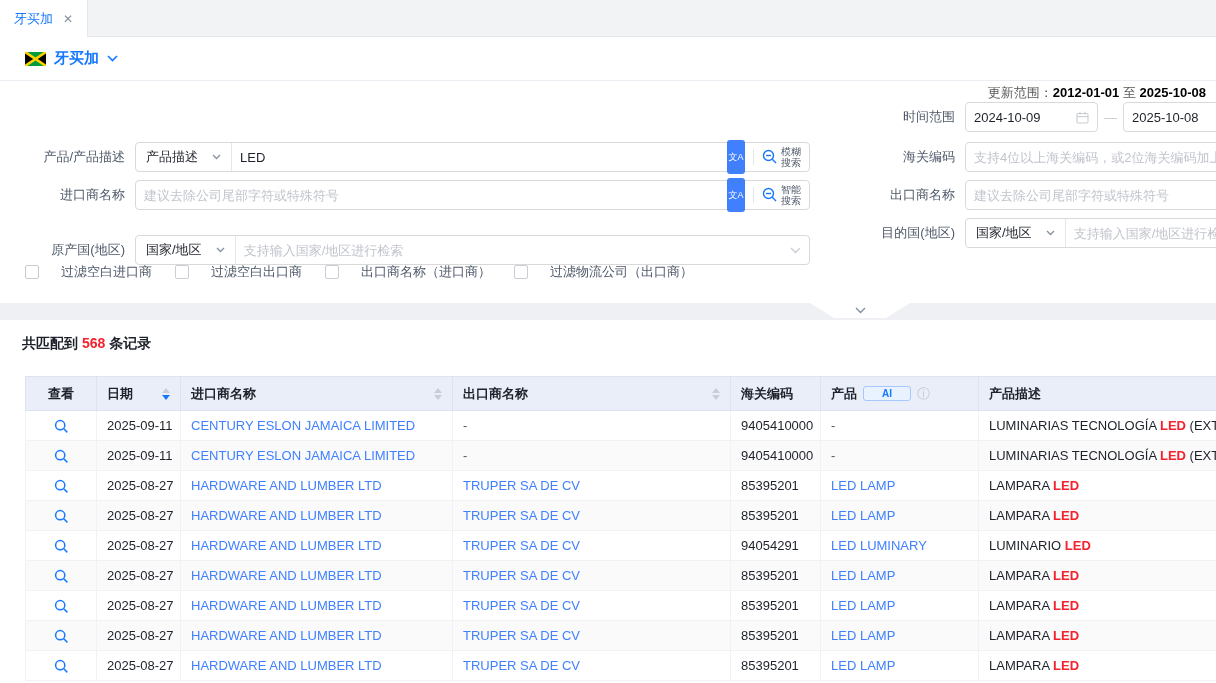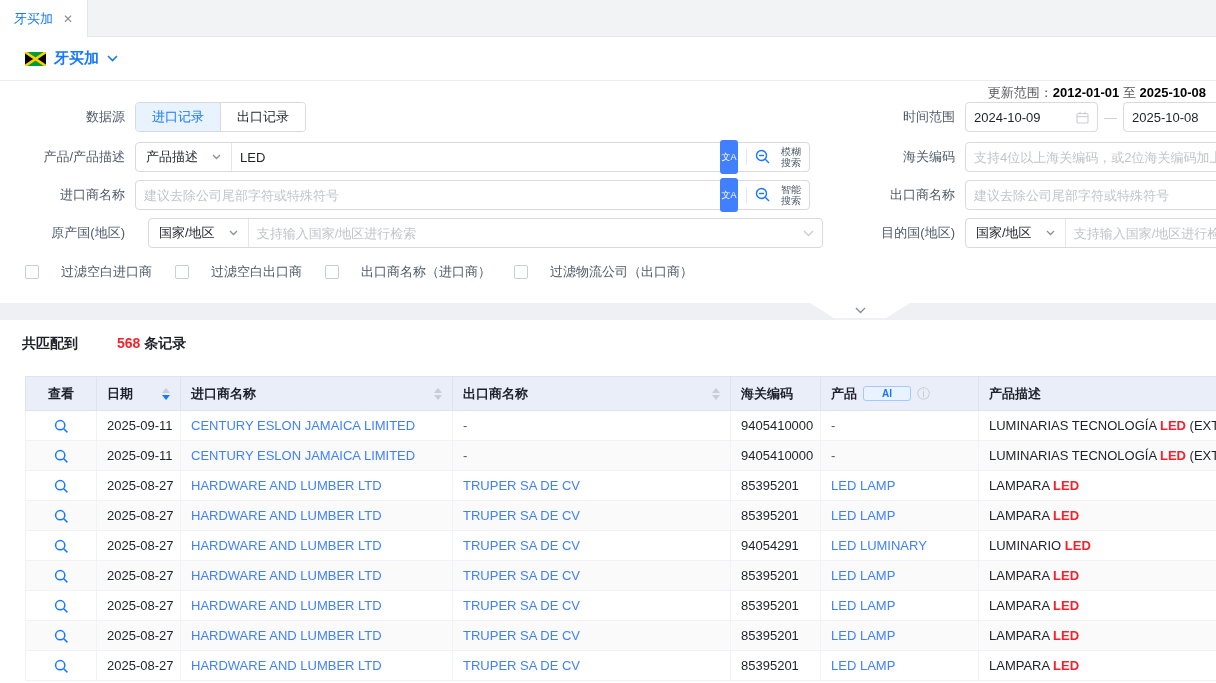--- a/index.html
+++ b/index.html
@@ -46,37 +46,37 @@
   .ipt input { border:none; outline:none; flex:1; min-width:0; font:inherit; color:#1d2129;
     background:transparent; }
   .ipt input::placeholder { color:#c0c4cc; }
   .plain-input { display:flex; align-items:center; border:1px solid #d9d9d9; border-radius:4px;
     height:30px; padding:0 8px; gap:6px; background:#fff; }
   .plain-input input { border:none; outline:none; flex:1; min-width:0; font:inherit; color:#1d2129; }
   .plain-input input::placeholder { color:#c0c4cc; }
   .vdiv { width:1px; height:16px; background:#e5e6eb; flex:none; }
   .trans-icon { width:18px; height:34px; border-radius:3px; background:#4080ff; color:#fff;
     font-size:9px; display:flex; align-items:center; justify-content:center; flex:none; cursor:pointer; }
-  .search-mode { display:flex; align-items:center; gap:10px; flex:none; cursor:pointer; }
+  .search-mode { display:flex; align-items:center; gap:3px; flex:none; cursor:pointer; }
   .search-mode .txt { font-size:10px; line-height:1.15; color:#4e5969; white-space:pre-line; }
   .chev { flex:none; display:inline-flex; }
   .date-sep { color:#c9cdd4; margin:0 6px; }
   .checkbox-row { position:absolute; left:25px; top:182px; display:flex; align-items:center;
     column-gap:23px; }
   .cb-item { display:flex; align-items:center; gap:22px; cursor:pointer; }
   .cb-box { width:14px; height:14px; border:1px solid #c9cdd4; border-radius:2px; background:#fff; flex:none; }
   .cb-label { color:#4e5969; white-space:nowrap; }
   
   .notch { position:absolute; top:303px; left:810px; width:100px; height:15px; background:#fff;
     clip-path:polygon(0 0,100% 0,76% 100%,24% 100%);
     display:flex; align-items:center; justify-content:center; cursor:pointer; }
   
   .results-panel { position:absolute; top:320px; left:0; right:0; bottom:0; background:#fff; }
   .match-line { position:absolute; top:15px; left:22px; font-size:14px; font-weight:bold; }
-  .match-line b { color:#f5222d; padding:0 4px;margin-left:35px; }
+  .match-line b { color:#f5222d; padding:0 4px; }
   .table-wrap { position:absolute; top:56px; left:25px; right:0; bottom:0; overflow:hidden; }
   table { border-collapse:collapse; table-layout:fixed; width:1253px; }
   th { height:34px; background:#e9eef8; border:1px solid #dde3f0; font-weight:bold;
     color:#1d2129; padding:0 10px; text-align:left; white-space:nowrap; }
   td { height:30px; border:1px solid #f0f2f6; padding:0 10px; white-space:nowrap;
     overflow:hidden; }
   tr.even td { background:#fafafa; }
   .th-flex { display:flex; align-items:center; justify-content:space-between; }
   .th-left { display:flex; align-items:center; gap:6px; }
   .sorter { display:inline-flex; flex-direction:column; align-items:center; gap:2px; cursor:pointer; }
@@ -120,27 +120,20 @@
 </div>
 
 <div class="filter-panel">
 
   <div class="update-range">
     <span>更新范围：</span><b>2012-01-01</b>
     <span class="mid">至</span>
     <b>2025-10-08</b>
   </div>
 
-  <div class="f-row" style="top:21px; left:0;">
-    <span class="f-label">数据源</span>
-    <div class="seg">
-      <span class="seg-btn active">进口记录</span>
-      <span class="seg-btn">出口记录</span>
-    </div>
-  </div>
 
   <div class="f-row" style="top:21px; left:870px;">
     <span class="r-label">时间范围</span>
     <div class="plain-input" style="width:133px;">
       <input value="2024-10-09" style="">
       <svg width="13" height="13" viewBox="0 0 13 13">
         <rect x="1" y="2.5" width="11" height="9.5" rx="1.2" fill="none" stroke="#c9cdd4" stroke-width="1.1"></rect>
         <line x1="4" y1="0.8" x2="4" y2="3.6" stroke="#c9cdd4" stroke-width="1.1"></line>
         <line x1="9" y1="0.8" x2="9" y2="3.6" stroke="#c9cdd4" stroke-width="1.1"></line>
         <line x1="1" y1="5.6" x2="12" y2="5.6" stroke="#c9cdd4" stroke-width="1.1"></line>
@@ -205,21 +198,21 @@
     </div>
   </div>
 
   <div class="f-row" style="top:99px; left:870px;">
     <span class="r-label">出口商名称</span>
     <div class="plain-input" style="width:320px;">
       <input placeholder="建议去除公司尾部字符或特殊符号" style="">
     </div>
   </div>
 
-  <div class="f-row" style="top:137px; left:0;gap:13px;">
+  <div class="f-row" style="top:154px; left:0;">
     <span class="f-label">原产国(地区)</span>
     <div class="group" style="width:675px;">
       <span class="sel">
         <span>国家/地区</span>
         <svg class="chev" width="9" height="6" viewBox="0 0 9 6">
           <polyline points="1,1 4.5,4.5 8,1" fill="none" stroke="#86909c" stroke-width="1.3"></polyline>
         </svg>
       </span>
       <span class="ipt">
         <input placeholder="支持输入国家/地区进行检索" style="">

